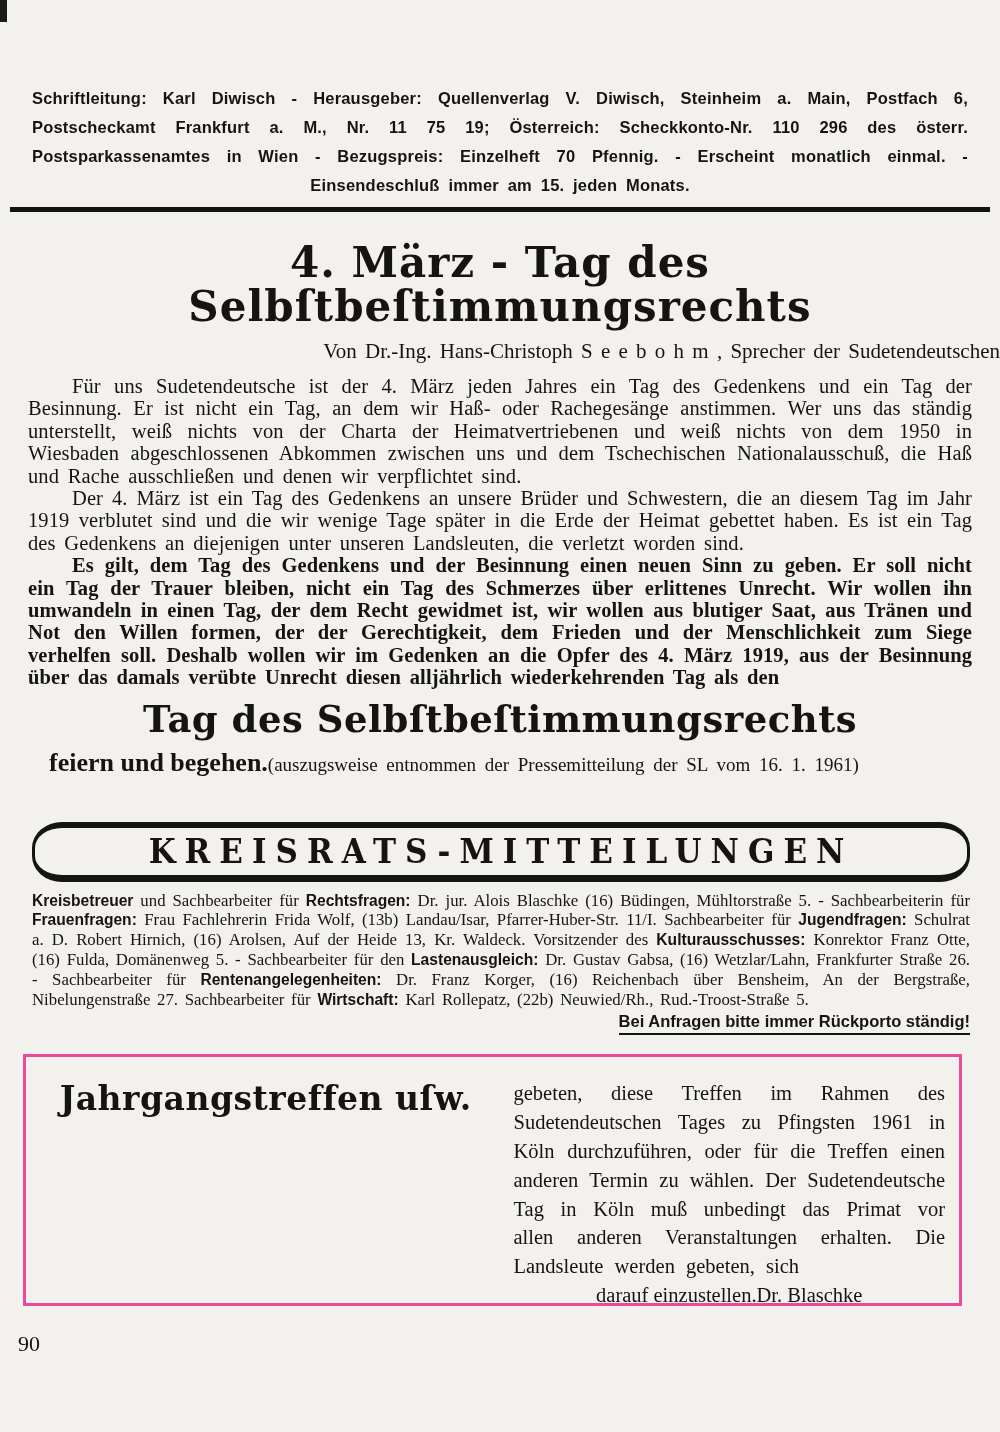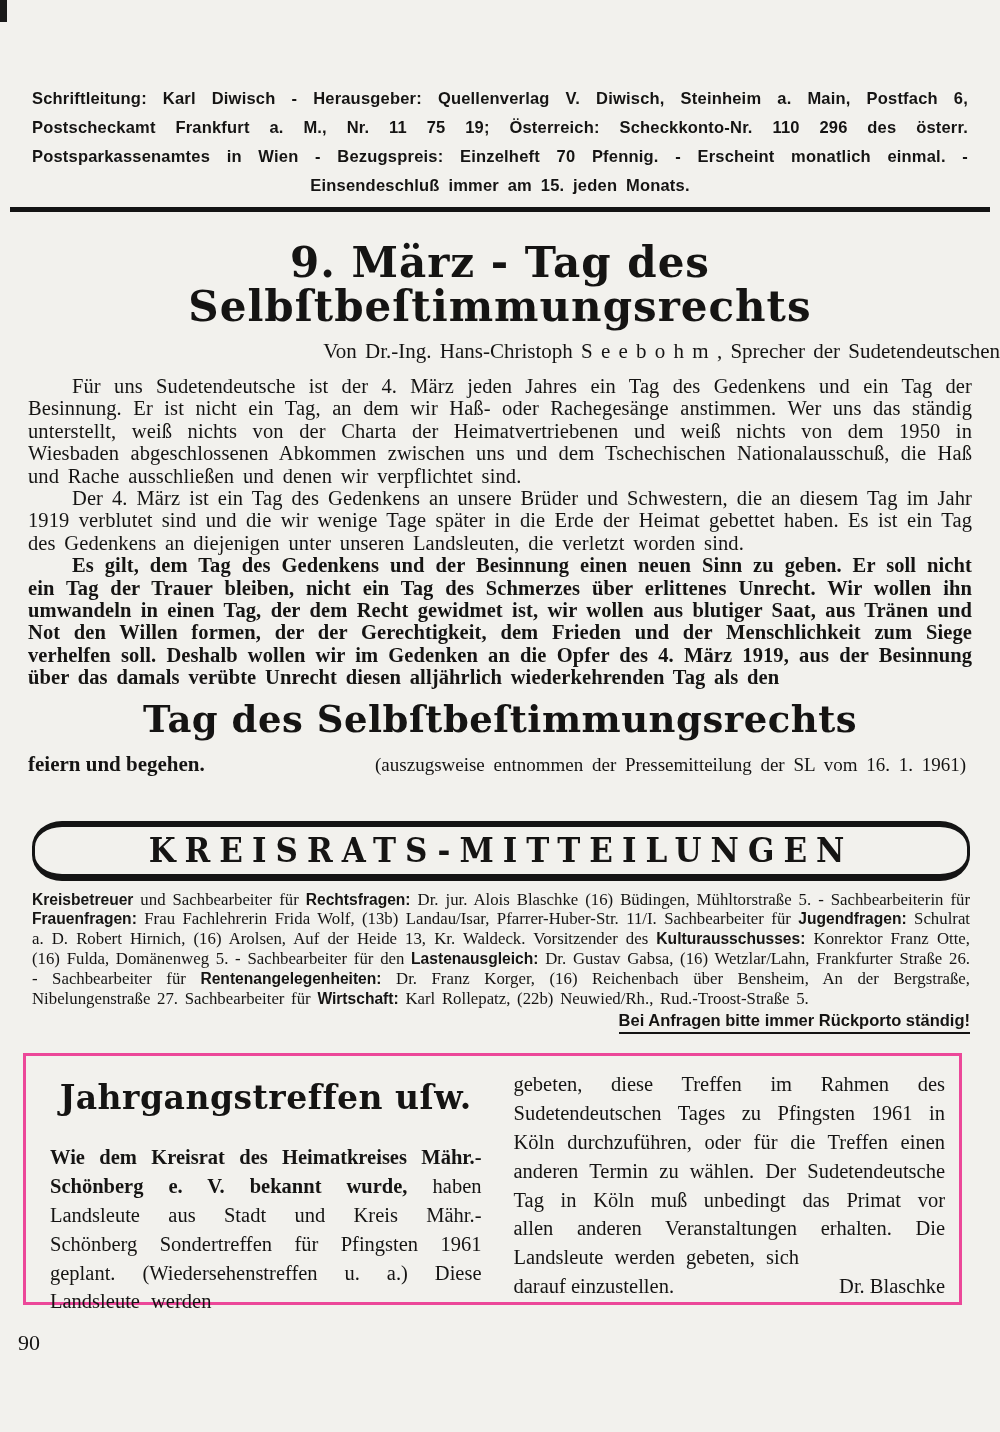--- a/index.html
+++ b/index.html
@@ -67,26 +67,26 @@
     line-height:42px;
     letter-spacing:.5px;
   }
   .closing-row{
     margin:6px 28px 0 28px;
     display:flex;
     align-items:baseline;
   }
   .closing-left{
     font-weight:bold;
-    font-size:21px;
+    font-size:26px;
     white-space:nowrap;
+    margin-left:21px;
   }
   .closing-right{
     flex:1;
-    text-align:right;
     font-size:19px;
     word-spacing:4px;
     padding-top:8px;
     padding-right:6px;
   }
   
   .banner{
     margin:44px 30px 0 32px;
     height:47px;
     border:3px solid #141414;
@@ -130,21 +130,21 @@
   .bottom-box{
     margin:19px 38px 0 23px;
     border:3px solid #ec4899;
     height:252px;
     display:flex;
     padding:0 14px 0 24px;
     box-sizing:border-box;
   }
   .col{flex:1;}
   .col-left{padding-right:16px;}
-  .col-right{padding-left:16px;padding-top:14px;}
+  .col-right{padding-left:16px;padding-top:22px;}
   .box-heading{
     margin-top:24px;
     text-align:center;
     font-family:"DejaVu Serif", serif;
     font-weight:bold;
     font-size:33px;
     line-height:36px;
     letter-spacing:.5px;
   }
   .col-left .box-para{
@@ -152,40 +152,40 @@
   }
   .box-para{
     font-size:20.5px;
     line-height:28.8px;
     text-align:justify;
     word-spacing:6px;
   }
   .col-left .box-para b{font-weight:bold;}
   .sig-row{
     display:flex;
-    justify-content:space-between;
+    justify-content:center;
     font-size:20.5px;
     line-height:28.8px;
   }
   
   .page-number{
     margin:25px 0 11px 18px;
     font-size:22px;
   }
 </style>
 </head>
 <body>
 
 <div class="artifact-topleft"></div>
 
 <div class="masthead">Schriftleitung: Karl Diwisch - Herausgeber: Quellenverlag V. Diwisch, Steinheim a. Main, Postfach 6, Postscheckamt Frankfurt a. M., Nr. 11 75 19; Österreich: Scheckkonto-Nr. 110 296 des österr. Postsparkassenamtes in Wien - Bezugspreis: Einzelheft 70 Pfennig. - Erscheint monatlich einmal. - Einsendeschluß immer am 15. jeden Monats.</div>
 
 <div class="head-rule"></div>
 
-<div class="article-title">9. März - Tag des Selbſtbeſtimmungsrechts</div>
+<div class="article-title">4. März - Tag des Selbſtbeſtimmungsrechts</div>
 
 <div class="byline">Von Dr.-Ing. Hans-Christoph S e e b o h m , Sprecher der Sudetendeutschen</div>
 
 <div class="body-copy">
   <p>Für uns Sudetendeutsche ist der 4. März jeden Jahres ein Tag des Gedenkens und ein Tag der Besinnung. Er ist nicht ein Tag, an dem wir Haß- oder Rachegesänge anstimmen. Wer uns das ständig unterstellt, weiß nichts von der Charta der Heimatvertriebenen und weiß nichts von dem 1950 in Wiesbaden abgeschlossenen Abkommen zwischen uns und dem Tschechischen Nationalausschuß, die Haß und Rache ausschließen und denen wir verpflichtet sind.</p>
   <p>Der 4. März ist ein Tag des Gedenkens an unsere Brüder und Schwestern, die an diesem Tag im Jahr 1919 verblutet sind und die wir wenige Tage später in die Erde der Heimat gebettet haben. Es ist ein Tag des Gedenkens an diejenigen unter unseren Landsleuten, die verletzt worden sind.</p>
   <p class="bold">Es gilt, dem Tag des Gedenkens und der Besinnung einen neuen Sinn zu geben. Er soll nicht ein Tag der Trauer bleiben, nicht ein Tag des Schmerzes über erlittenes Unrecht. Wir wollen ihn umwandeln in einen Tag, der dem Recht gewidmet ist, wir wollen aus blutiger Saat, aus Tränen und Not den Willen formen, der der Gerechtigkeit, dem Frieden und der Menschlichkeit zum Siege verhelfen soll. Deshalb wollen wir im Gedenken an die Opfer des 4. März 1919, aus der Besinnung über das damals verübte Unrecht diesen alljährlich wiederkehrenden Tag als den</p>
 </div>
 
 <div class="slogan">Tag des Selbſtbeſtimmungsrechts</div>
@@ -201,21 +201,20 @@
 
 <div class="kreisrat-body"><b>Kreisbetreuer</b><span> und Sachbearbeiter für </span><b>Rechtsfragen:</b><span> Dr. jur. Alois Blaschke (16) Büdingen, Mühltorstraße 5. - Sachbearbeiterin für </span><b>Frauenfragen:</b><span> Frau Fachlehrerin Frida Wolf, (13b) Landau/Isar, Pfarrer-Huber-Str. 11/I. Sachbearbeiter für </span><b>Jugendfragen:</b><span> Schulrat a. D. Robert Hirnich, (16) Arolsen, Auf der Heide 13, Kr. Waldeck. Vorsitzender des </span><b>Kulturausschusses:</b><span> Konrektor Franz Otte, (16) Fulda, Domänenweg 5. - Sachbearbeiter für den </span><b>Lastenausgleich:</b><span> Dr. Gustav Gabsa, (16) Wetzlar/Lahn, Frankfurter Straße 26. - Sachbearbeiter für </span><b>Rentenangelegenheiten:</b><span> Dr. Franz Korger, (16) Reichenbach über Bensheim, An der Bergstraße, Nibelungenstraße 27. Sachbearbeiter für </span><b>Wirtschaft:</b><span> Karl Rollepatz, (22b) Neuwied/Rh., Rud.-Troost-Straße 5.</span></div>
 
 <div class="rueckporto-row">
   <span class="rueckporto">Bei Anfragen bitte immer Rückporto ständig!</span>
 </div>
 
 <div class="bottom-box">
   <div class="col col-left">
     <div class="box-heading">Jahrgangstreffen uſw.</div>
-    <div class="box-para"><b>Wie dem Kreisrat des Heimatkreises Mähr.-Schönberg e. V. bekannt wurde,</b><span> haben Landsleute aus Stadt und Kreis Mähr.-Schönberg Sondertreffen für Pfingsten 1961 geplant. (Wiedersehenstreffen u. a.) Diese Landsleute werden</span></div>
   </div>
   <div class="col col-right">
     <div class="box-para">gebeten, diese Treffen im Rahmen des Sudetendeutschen Tages zu Pfingsten 1961 in Köln durchzuführen, oder für die Treffen einen anderen Termin zu wählen. Der Sudetendeutsche Tag in Köln muß unbedingt das Primat vor allen anderen Veranstaltungen erhalten. Die Landsleute werden gebeten, sich</div>
     <div class="sig-row">
       <span>darauf einzustellen.</span>
       <span>Dr. Blaschke</span>
     </div>
   </div>
 </div>
 

